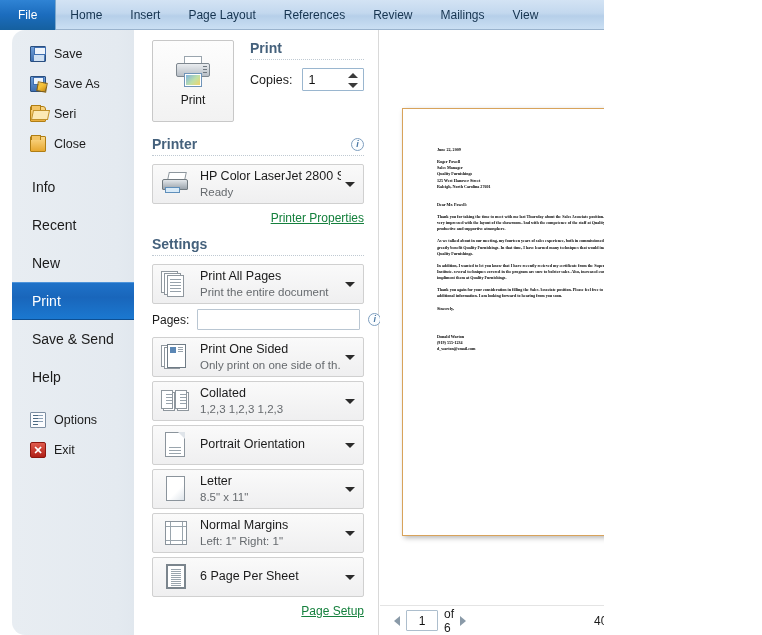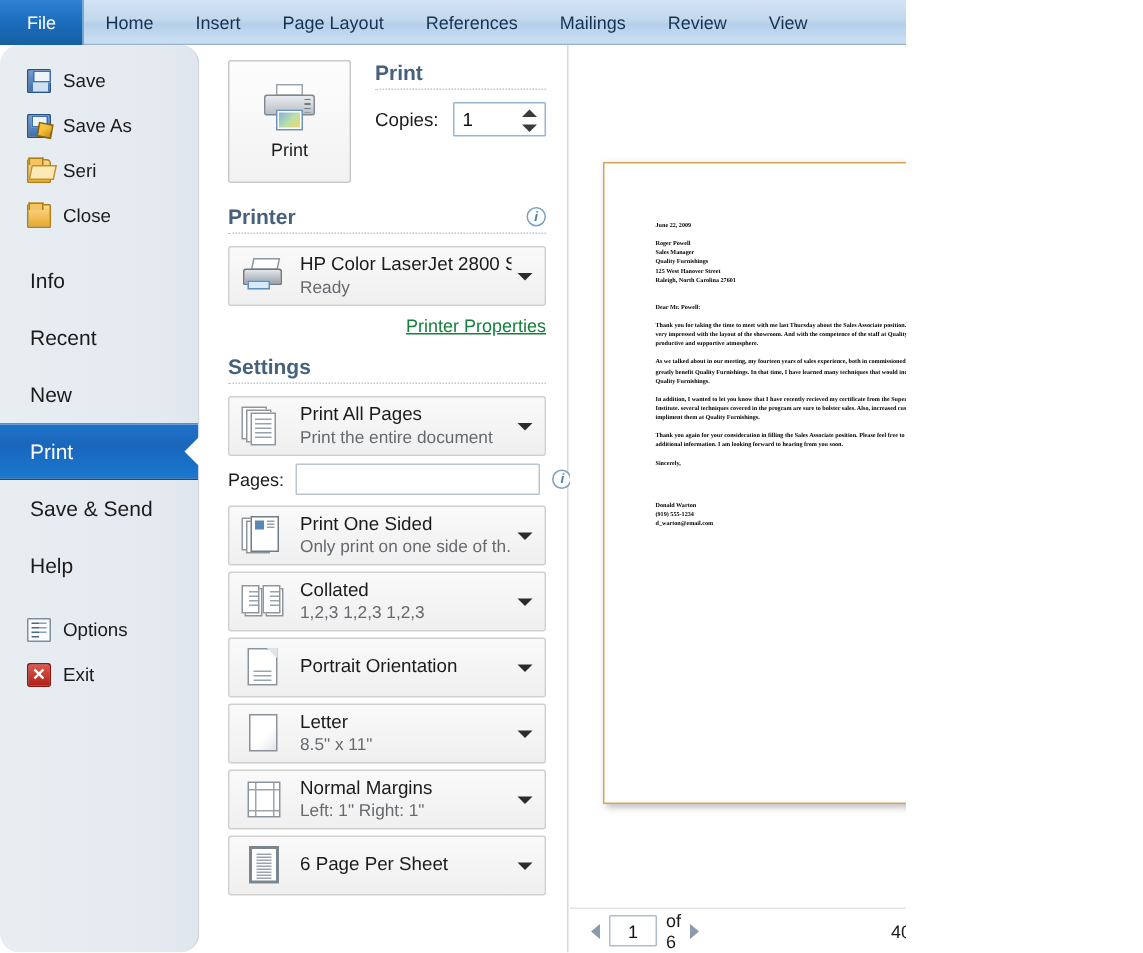--- a/index.html
+++ b/index.html
@@ -48,21 +48,21 @@
     display: flex; align-items: center; justify-content: center;
     line-height: 1;
   }
 
   
   .backstage {
     position: absolute; top: 30px; left: 0; width: 762px; height: 605px;
     background: #ffffff;
   }
   .leftnav {
-    position: absolute; top: 0; left: 0; width: 133px; height: 605px;
+    position: absolute; top: 0; left: 12px; width: 133px; height: 605px;
     background: linear-gradient(to right, #e8edf2 0%, #e4eaf0 80%, #dfe6ed 100%);
     border-right: 1px solid #cdd6de;
     border-radius: 13px;
   }
   .nav-item {
     display: flex; align-items: center; gap: 8px;
     height: 28px; padding-left: 18px;
     font-size: 12.5px; color: #1b1b1b; cursor: default;
     position: relative;
   }
@@ -349,22 +349,22 @@
 
 <div id="app">
 
   <div class="ribbon">
     <div class="ribbon-tabs">
       <div class="tab file">File</div>
       <div class="tab">Home</div>
       <div class="tab">Insert</div>
       <div class="tab">Page Layout</div>
       <div class="tab">References</div>
+      <div class="tab">Review</div>
       <div class="tab">Mailings</div>
-      <div class="tab">Review</div>
       <div class="tab">View</div>
     </div>
     <div class="ribbon-right">
       <div class="collapse-arrow"></div>
       <div class="help-btn">?</div>
     </div>
   </div>
 
   <div class="backstage">
 
@@ -558,20 +558,23 @@
       <div class="combo">
         <span class="gicon g-pps">
             <span class="pg"></span>
           </span>
         <span class="txts">
           <span class="t1">6 Page Per Sheet</span>
         </span>
         <span class="caret"></span>
       </div>
 
+      <div class="link-right">
+        <span class="link">Page Setup</span>
+      </div>
     </div>
 
     <div class="preview-pane">
       <div class="preview-area">
         <div class="page-sheet">
           <div class="page-inner">
             <p>June 22, 2009</p>
             <div class="blk">
               <div>Roger Powell</div>
               <div>Sales Manager</div>

